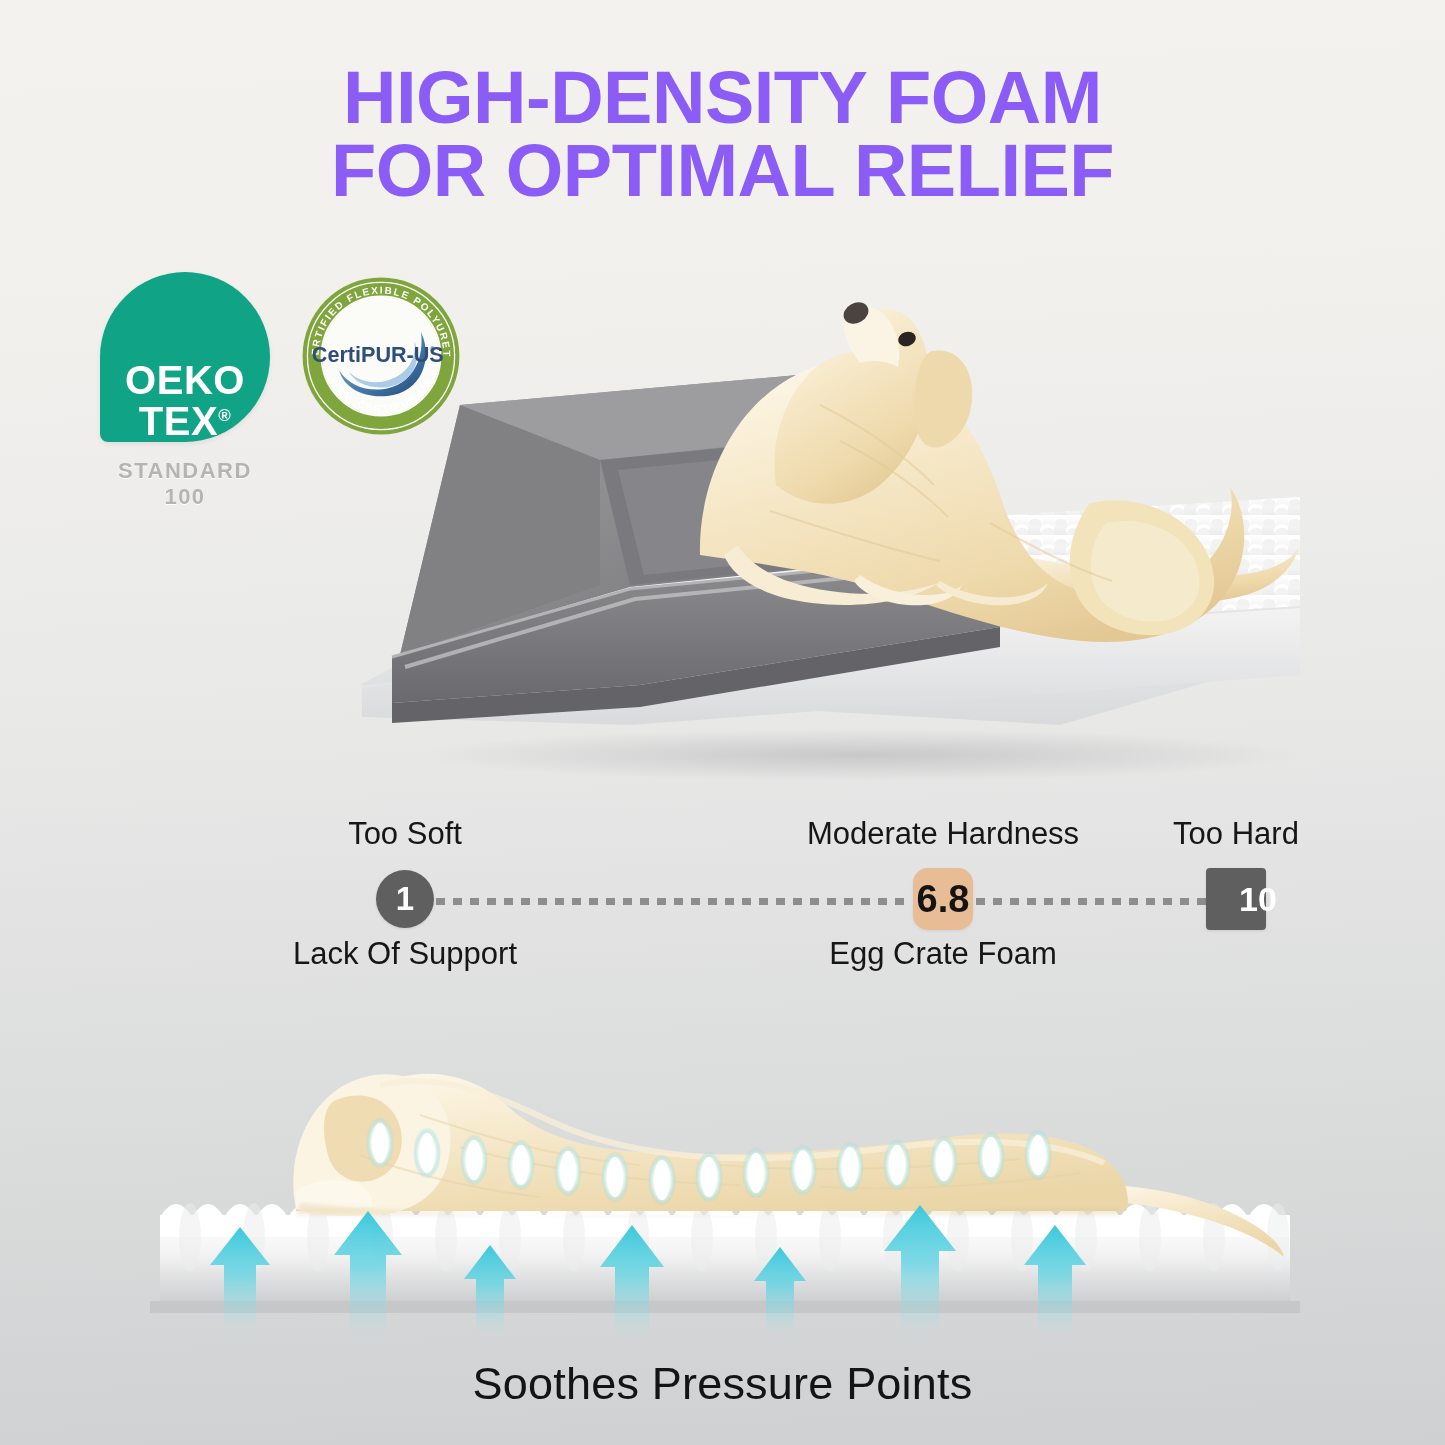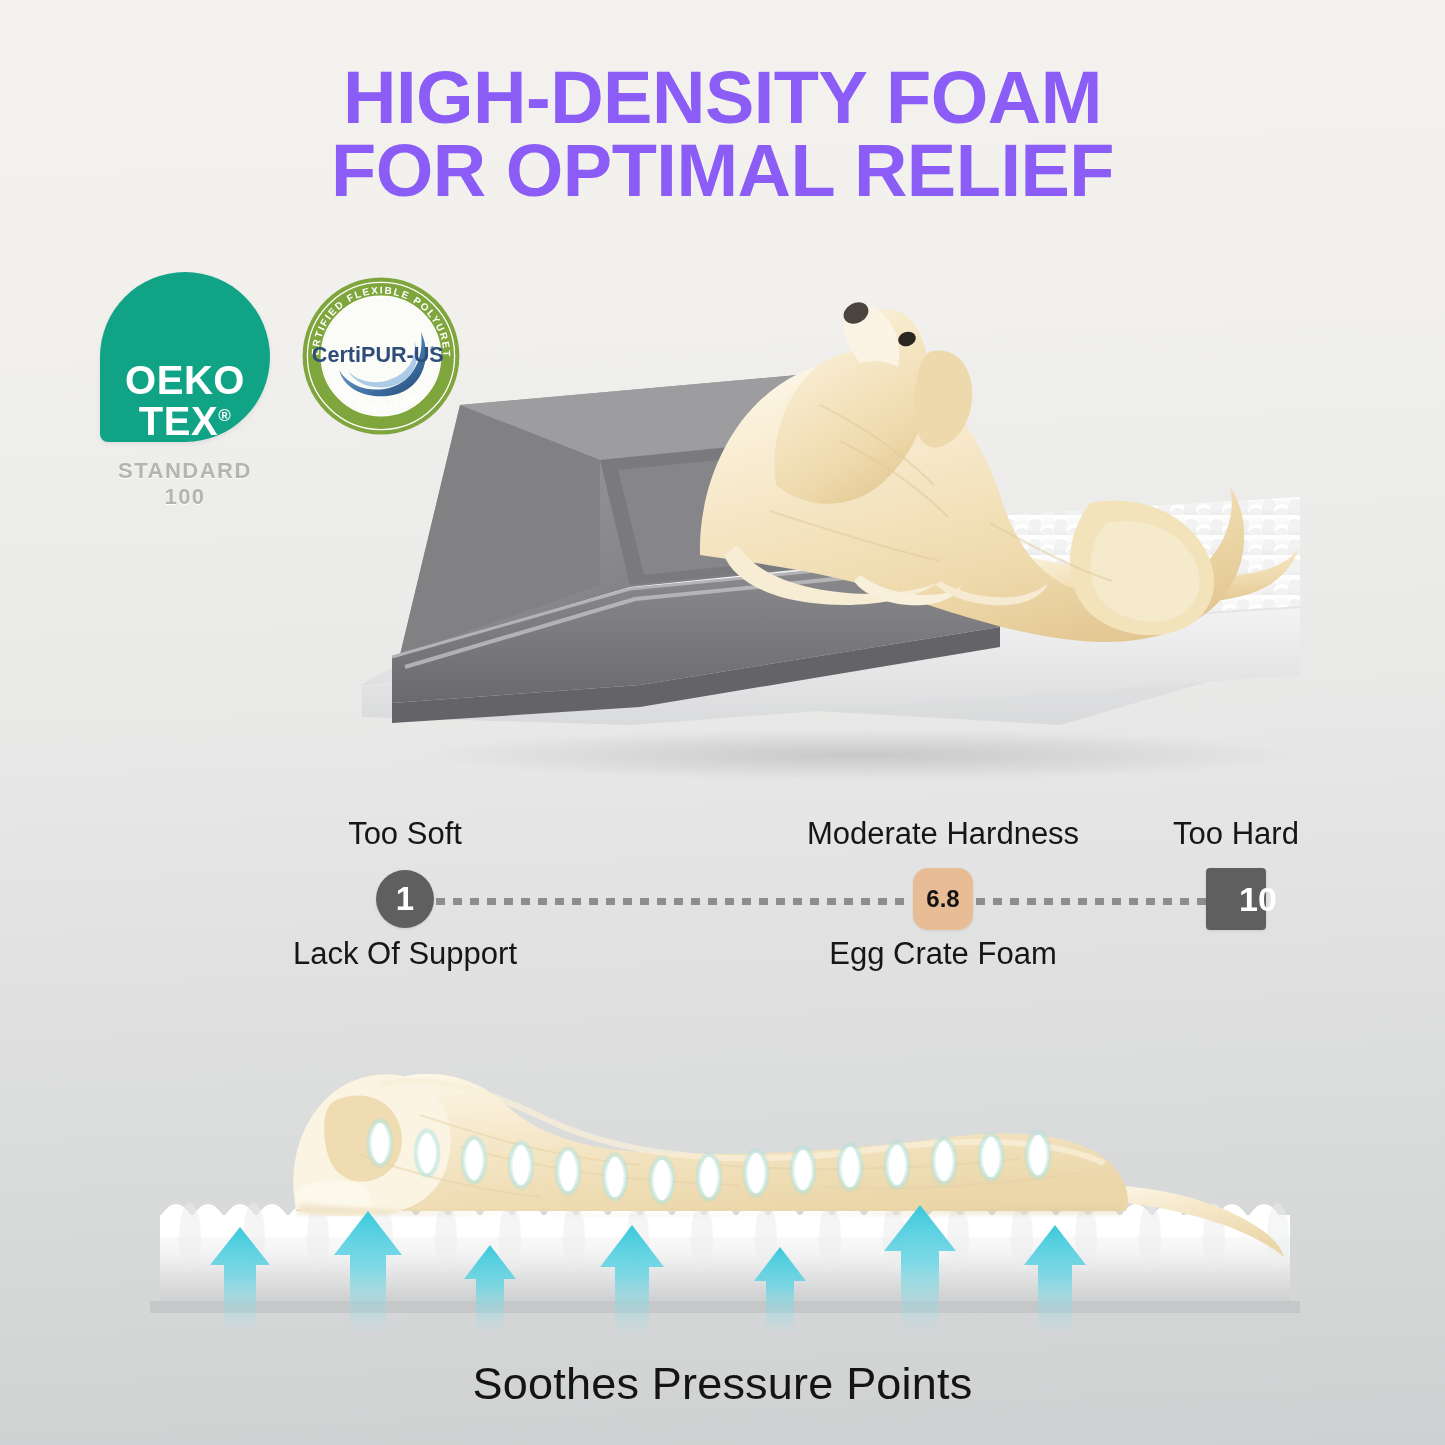--- a/index.html
+++ b/index.html
@@ -65,21 +65,21 @@
   .marker { position:absolute; top:0; transform:translateX(-50%);
             display:flex; align-items:center; justify-content:center;
             font-weight:700; z-index:3; }
   .marker.one {
     width:58px; height:58px; border-radius:50%; background:#5f5f60;
     color:#fff; font-size:33px; top:2px;
     box-shadow:0 1px 3px rgba(0,0,0,0.10);
   }
   .marker.mid {
     width:60px; height:62px; border-radius:15px; background:#e8bd96;
-    color:#141414; font-size:24px; top:0;
+    color:#141414; font-size:38px; top:0;
     box-shadow:0 1px 3px rgba(0,0,0,0.08);
   }
   .marker.ten {
     width:60px; height:62px; border-radius:4px; background:#5f5f60;
     color:#fff; font-size:34px; top:0;
     box-shadow:0 1px 3px rgba(0,0,0,0.10);
     padding-left:44px;
   }
 
   .dash {

